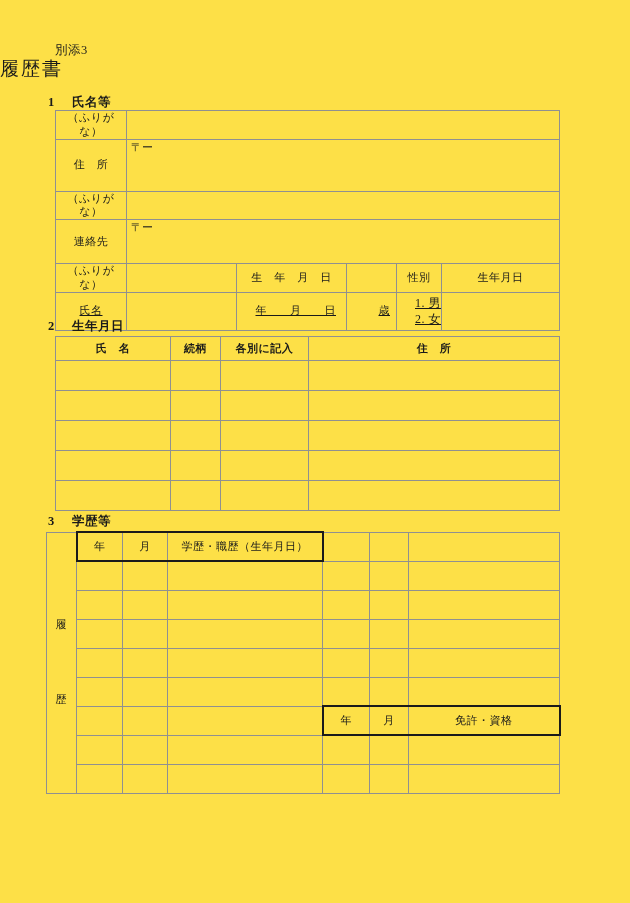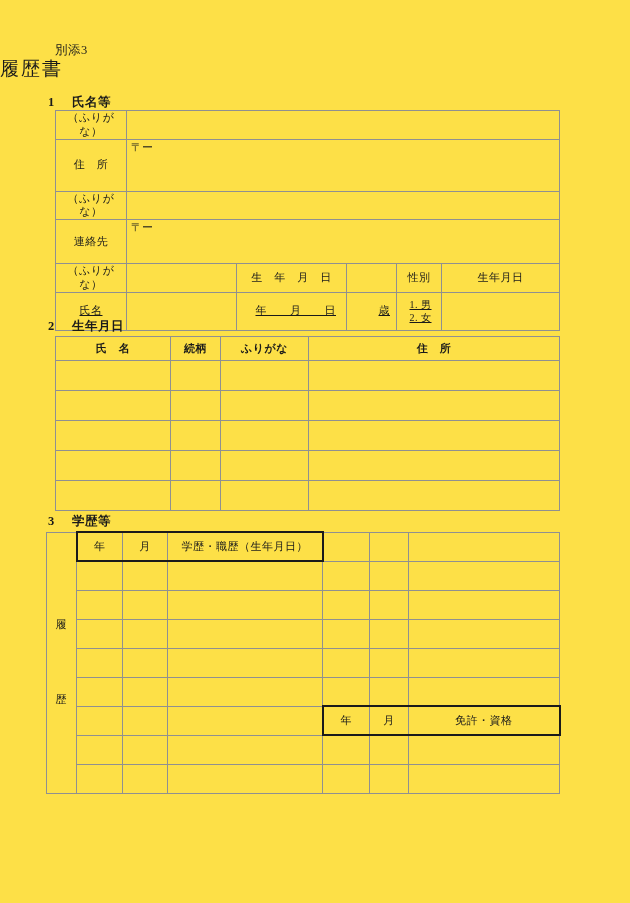--- a/index.html
+++ b/index.html
@@ -66,23 +66,23 @@
     line-height: 1.25;
     letter-spacing: 0.5px;
   }
   .cell-tl {
     text-align: left !important;
     vertical-align: top !important;
     padding-left: 4px !important;
     padding-top: 1px !important;
   }
   .gender-opts {
-    text-align: center;
+    text-align: right;
     padding-left: 3px;
-    font-size: 10px;
+    font-size: 12px;
     line-height: 1.35;
   }
   .postal {
     font-size: 11px;
     letter-spacing: 0;
   }
 
   
   .thick-t { border-top: 2.2px solid #1a1a1a !important; }
   .thick-b { border-bottom: 2.2px solid #1a1a1a !important; }
@@ -181,21 +181,21 @@
     <colgroup>
       <col style="width:115px">
       <col style="width:50px">
       <col style="width:88px">
       <col style="width:251px">
     </colgroup>
     <tbody id="family-body">
       <tr style="height:24px;font-weight:bold;">
         <td>氏　名</td>
         <td>続柄</td>
-        <td>ふりがな</td>
+        <td>各別に記入</td>
         <td>住　所</td>
       </tr>
     <tr style="height: 30px;">
           <td></td>
           <td></td>
           <td></td>
           <td></td>
         </tr>
         <tr style="height: 30px;">
           <td></td>

